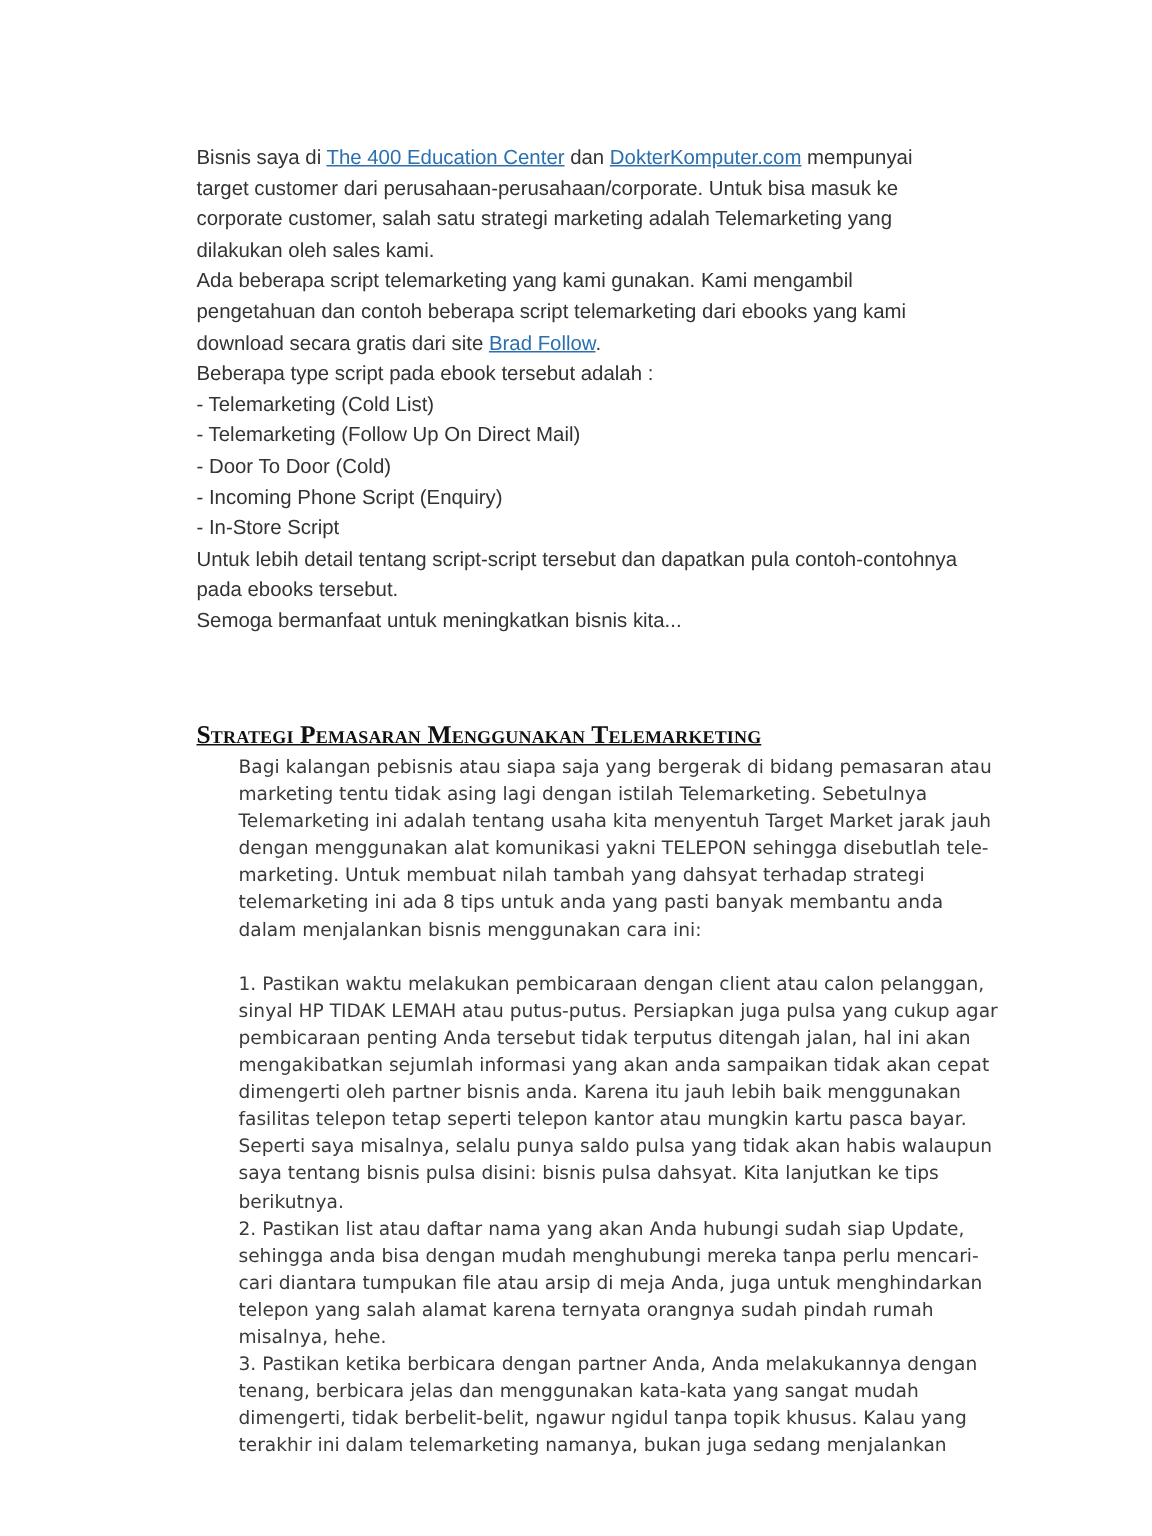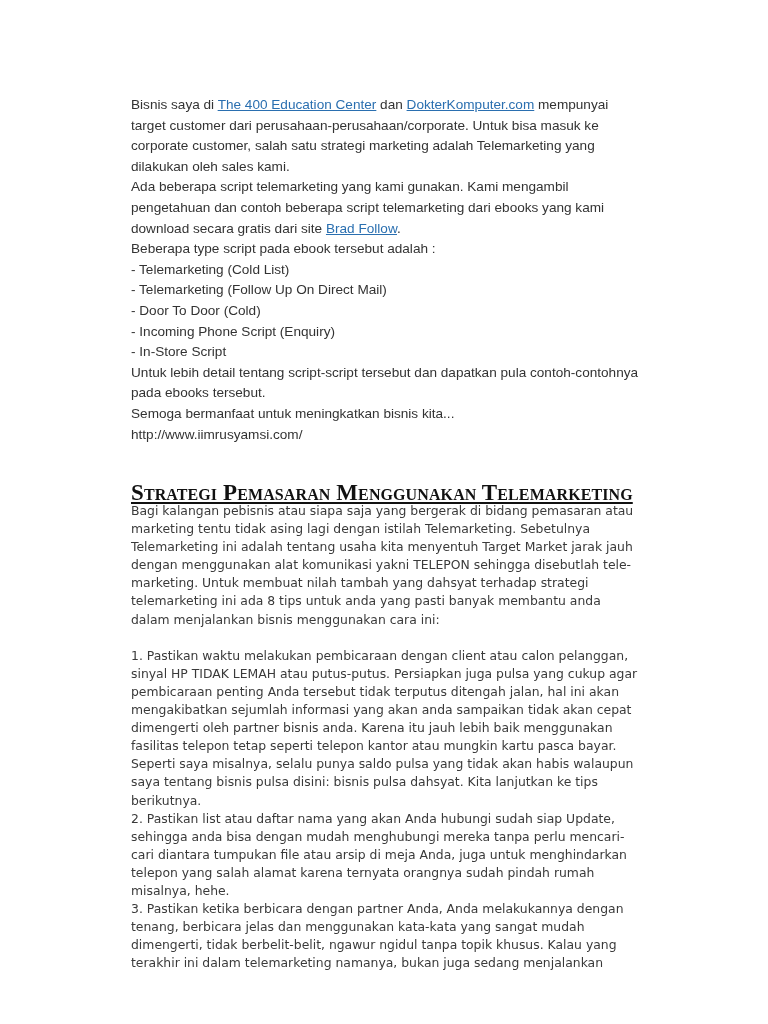--- a/index.html
+++ b/index.html
@@ -7,30 +7,30 @@
   .page { position: absolute; left: 15px; top: 0; width: 768px; height: 757px; background: #fff; }
   .sec1 {
     position: absolute; left: 116px; top: 95px; width: 540px;
     font-family: "Liberation Sans", sans-serif; font-size: 13.6px; line-height: 20.6px;
     color: #333333;
   }
   .sec1 .line { white-space: nowrap; }
   .sec1 a { color: #2a6fb0; text-decoration: underline; }
   .heading {
     position: absolute; left: 116px; top: 480px;
-    font-family: "Liberation Serif", serif; font-weight: bold; font-size: 23px;
+    font-family: "Liberation Serif", serif; font-weight: bold; font-size: 17px;
     font-variant: small-caps; color: #111; text-decoration: underline; letter-spacing: 0.1px;
     white-space: nowrap;
   }
   .sec2 {
     position: absolute; left: 116px; top: 502px; width: 560px;
     font-family: "DejaVu Sans", sans-serif; font-size: 12.4px; line-height: 18.1px;
     color: #3a3a3a;
   }
-  .sec2 .line { white-space: nowrap; }
+  .sec2 .line { white-space: nowrap; margin-left: 28px; }
   .sec2 .blank { height: 18.1px; }
 </style>
 </head>
 <body>
 
 <div class="page">
 
   <div class="sec1">
     <div class="line">
       <span>Bisnis saya di </span><a href="#">The 400 Education Center</a><span> dan </span><a href="#">DokterKomputer.com</a><span> mempunyai</span>
@@ -48,21 +48,20 @@
     <div class="line">Beberapa type script pada ebook tersebut adalah :</div>
     <div class="line">- Telemarketing (Cold List)</div>
     <div class="line">- Telemarketing (Follow Up On Direct Mail)</div>
     <div class="line">- Door To Door (Cold)</div>
     <div class="line">- Incoming Phone Script (Enquiry)</div>
     <div class="line">- In-Store Script</div>
 
     <div class="line">Untuk lebih detail tentang script-script tersebut dan dapatkan pula contoh-contohnya</div>
     <div class="line">pada ebooks tersebut.</div>
     <div class="line">Semoga bermanfaat untuk meningkatkan bisnis kita...</div>
-    <div class="line">http://www.iimrusyamsi.com/</div>
   </div>
 
   <div class="heading">Strategi Pemasaran Menggunakan Telemarketing</div>
 
   <div class="sec2">
     <div class="line">Bagi kalangan pebisnis atau siapa saja yang bergerak di bidang pemasaran atau</div>
     <div class="line">marketing tentu tidak asing lagi dengan istilah Telemarketing. Sebetulnya</div>
     <div class="line">Telemarketing ini adalah tentang usaha kita menyentuh Target Market jarak jauh</div>
     <div class="line">dengan menggunakan alat komunikasi yakni TELEPON sehingga disebutlah tele-</div>
     <div class="line">marketing. Untuk membuat nilah tambah yang dahsyat terhadap strategi</div>

